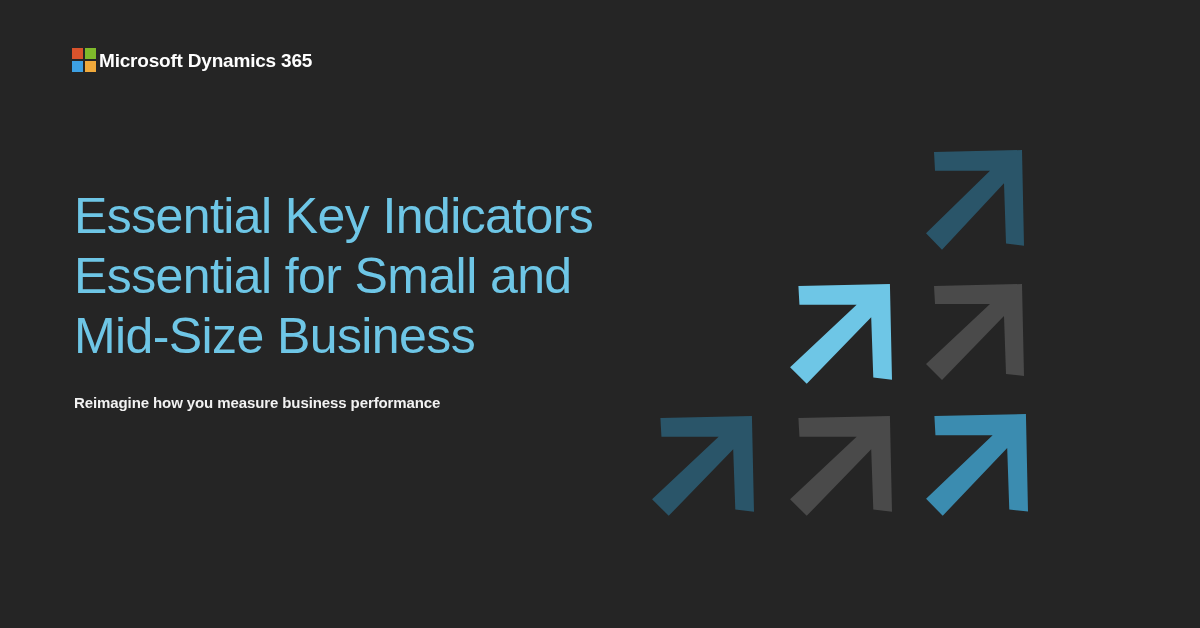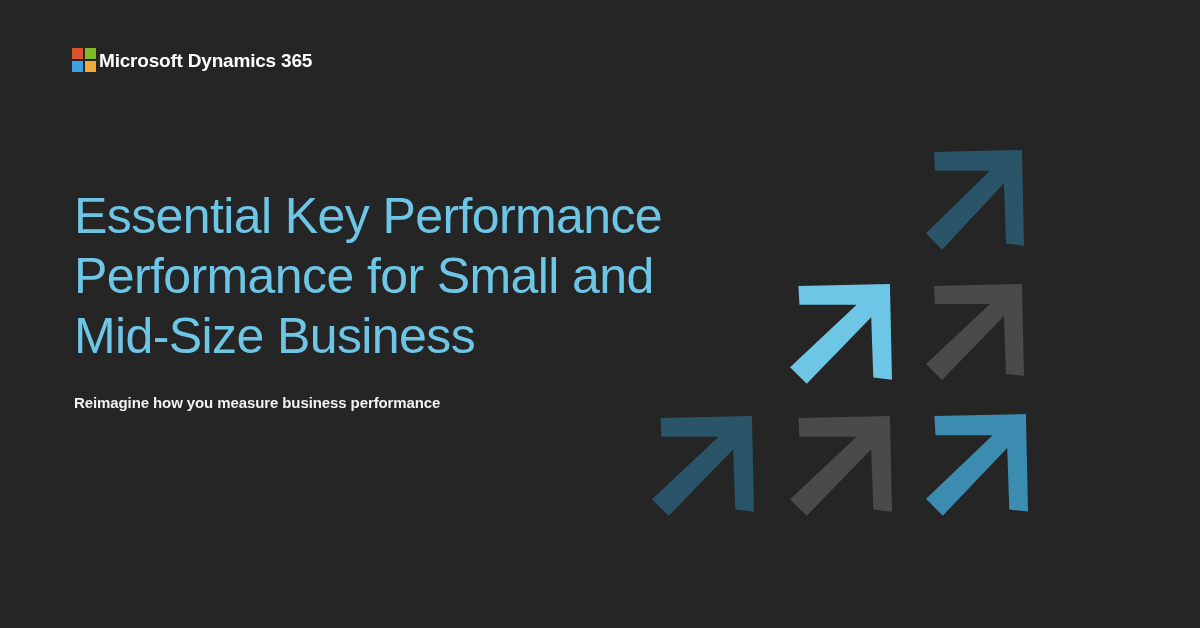--- a/index.html
+++ b/index.html
@@ -111,22 +111,22 @@
       <span style="background:#d9532c"></span>
       <span style="background:#7fba2b"></span>
       <span style="background:#3da0e3"></span>
       <span style="background:#f0a93b"></span>
     </div>
     <div class="brand-name">Microsoft Dynamics 365</div>
   </div>
 
   <div class="copy">
     <h1 class="headline" style="color: rgb(110, 198, 230);">
-      <span class="hl-line">Essential Key Performance</span>
-      <span class="hl-line">Performance for Small and</span>
+      <span class="hl-line">Essential Key Indicators</span>
+      <span class="hl-line">Essential for Small and</span>
       <span class="hl-line">Mid-Size Business</span>
     </h1>
     <p class="subhead" style="color: rgb(242, 242, 242);">
       <span class="sh-line">Reimagine how you measure business performance</span>
     </p>
   </div>
 
   <div class="arrows">
 
     <div class="arrow-cell slot-r0c2">

